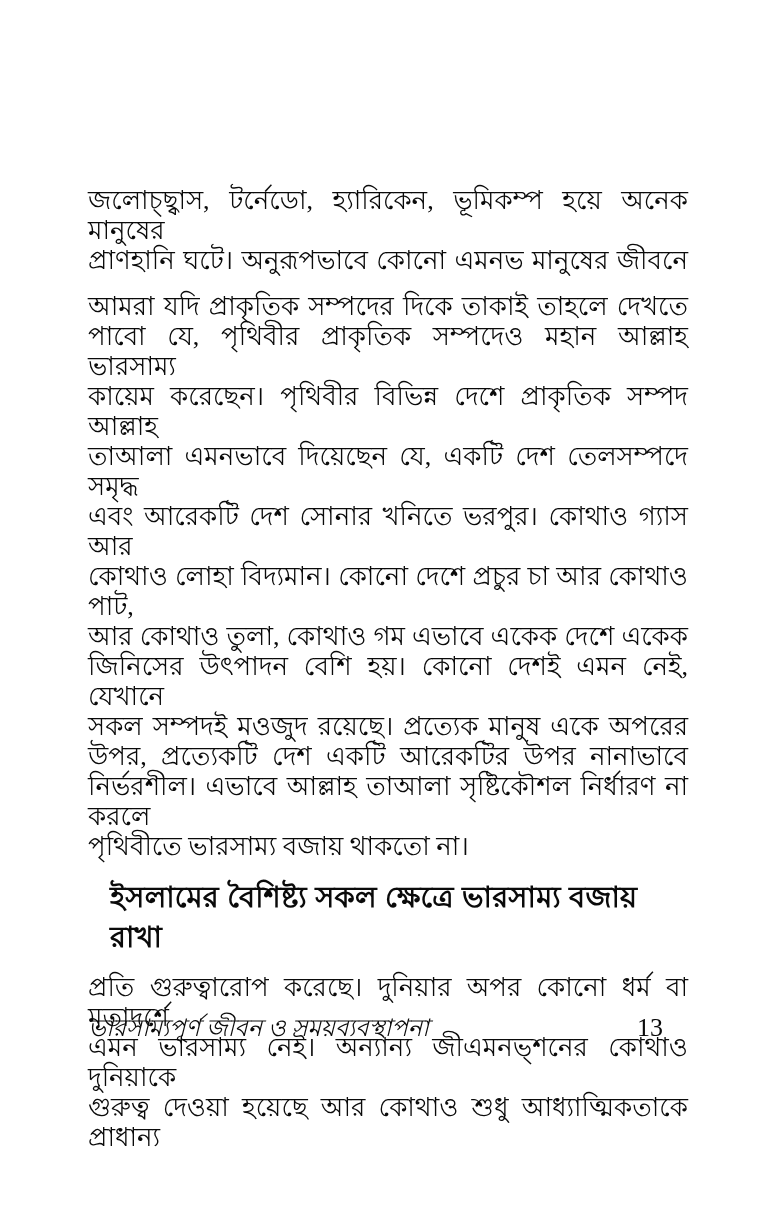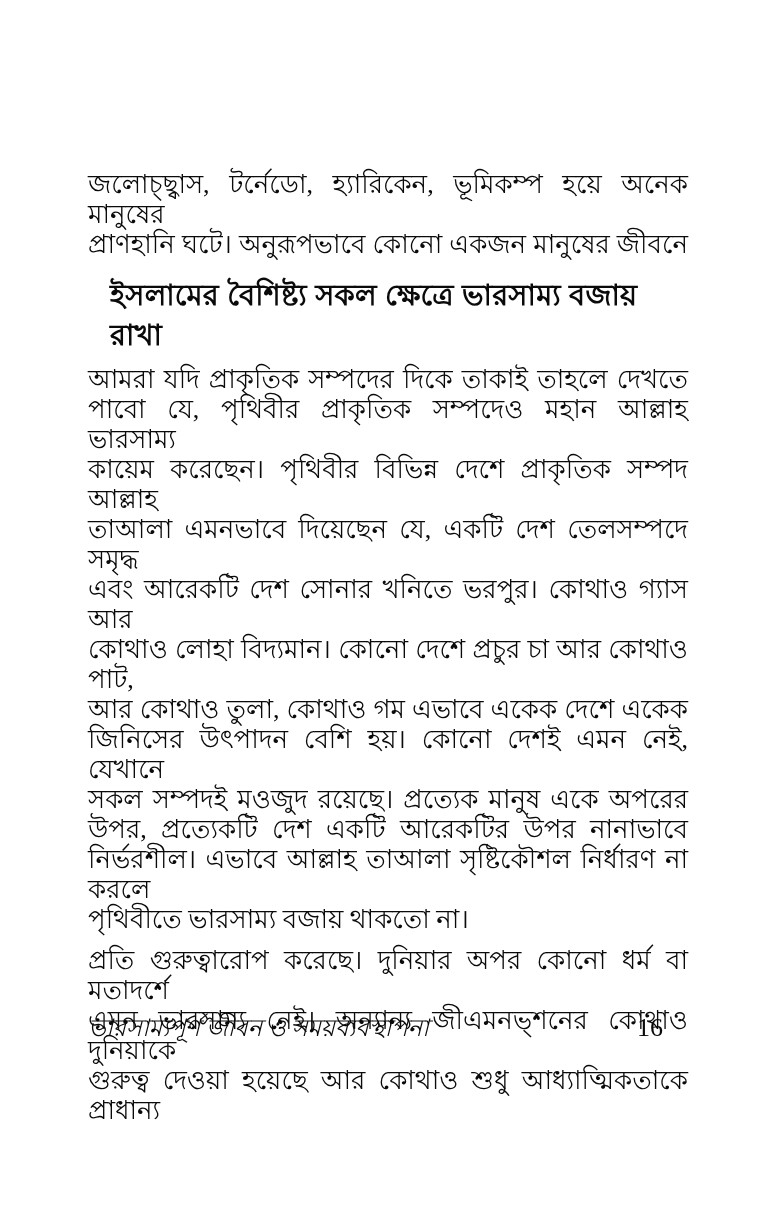--- a/index.html
+++ b/index.html
@@ -12,21 +12,21 @@
     font-family: "Liberation Serif", "DejaVu Serif", serif;
     color: #0a0a0a;
   }
   .page { position: absolute; inset: 0; background: #ffffff; }
   .content {
     position: absolute;
     left: 88px;
     width: 600px;
     top: 170px;
   }
-  .block { margin: 0 0 11px 0; }
+  .block { margin: 16px 0 11px 0; }
   .line {
     font-size: 26px;
     line-height: 30px;
     text-align: justify;
     text-align-last: justify;
     white-space: normal;
   }
   .line.last { text-align-last: left; }
   .block.heading {
     margin: 15px 0 10px 0;
@@ -56,41 +56,41 @@
     line-height: 30px;
   }
 </style>
 </head>
 <body>
 
 <div class="page">
   <div class="content" id="content">
       <div class="block body">
         <div class="line">জলোচ্ছ্বাস, টর্নেডো, হ্যারিকেন, ভূমিকম্প হয়ে অনেক মানুষের</div>
-        <div class="line">প্রাণহানি ঘটে। অনুরূপভাবে কোনো একজন মানুষের জীবনে</div>
+        <div class="line">প্রাণহানি ঘটে। অনুরূপভাবে কোনো এমনভ মানুষের জীবনে</div>
       </div>
-      <div class="block heading">ইসলামের বৈশিষ্ট্য সকল ক্ষেত্রে ভারসাম্য বজায় রাখা</div>
       <div class="block body">
         <div class="line">আমরা যদি প্রাকৃতিক সম্পদের দিকে তাকাই তাহলে দেখতে</div>
         <div class="line">পাবো যে, পৃথিবীর প্রাকৃতিক সম্পদেও মহান আল্লাহ ভারসাম্য</div>
         <div class="line">কায়েম করেছেন। পৃথিবীর বিভিন্ন দেশে প্রাকৃতিক সম্পদ আল্লাহ</div>
         <div class="line">তাআলা এমনভাবে দিয়েছেন যে, একটি দেশ তেলসম্পদে সমৃদ্ধ</div>
         <div class="line">এবং আরেকটি দেশ সোনার খনিতে ভরপুর। কোথাও গ্যাস আর</div>
         <div class="line">কোথাও লোহা বিদ্যমান। কোনো দেশে প্রচুর চা আর কোথাও পাট,</div>
         <div class="line">আর কোথাও তুলা, কোথাও গম এভাবে একেক দেশে একেক</div>
         <div class="line">জিনিসের উৎপাদন বেশি হয়। কোনো দেশই এমন নেই, যেখানে</div>
         <div class="line">সকল সম্পদই মওজুদ রয়েছে। প্রত্যেক মানুষ একে অপরের</div>
         <div class="line">উপর, প্রত্যেকটি দেশ একটি আরেকটির উপর নানাভাবে</div>
         <div class="line">নির্ভরশীল। এভাবে আল্লাহ তাআলা সৃষ্টিকৌশল নির্ধারণ না করলে</div>
         <div class="line last">পৃথিবীতে ভারসাম্য বজায় থাকতো না।</div>
       </div>
+      <div class="block heading">ইসলামের বৈশিষ্ট্য সকল ক্ষেত্রে ভারসাম্য বজায় রাখা</div>
       <div class="block body">
         <div class="line">প্রতি গুরুত্বারোপ করেছে। দুনিয়ার অপর কোনো ধর্ম বা মতাদর্শে</div>
         <div class="line">এমন ভারসাম্য নেই। অন্যান্য জীএমনভ্শনের কোথাও দুনিয়াকে</div>
         <div class="line">গুরুত্ব দেওয়া হয়েছে আর কোথাও শুধু আধ্যাত্মিকতাকে প্রাধান্য</div>
       </div>
     </div>
 
   <div class="footer">
     <span class="book-title">ভারসাম্যপূর্ণ জীবন ও সময়ব্যবস্থাপনা</span>
-    <span class="page-number">16</span>
+    <span class="page-number">13</span>
   </div>
 </div>
 
 </body></html>

